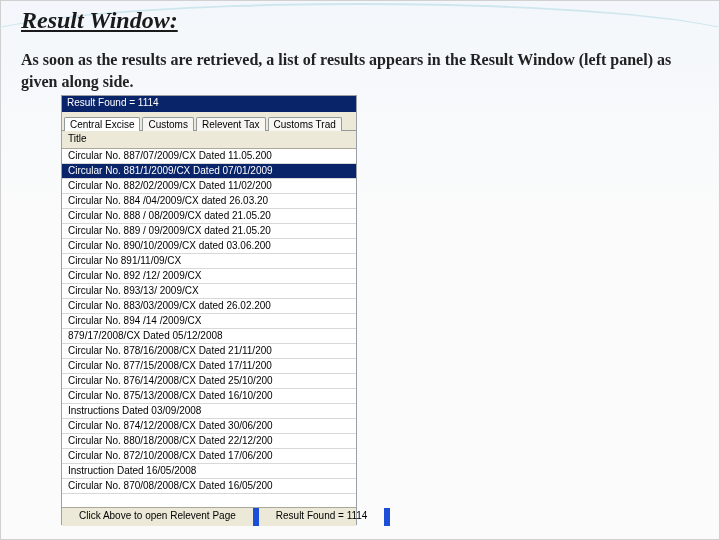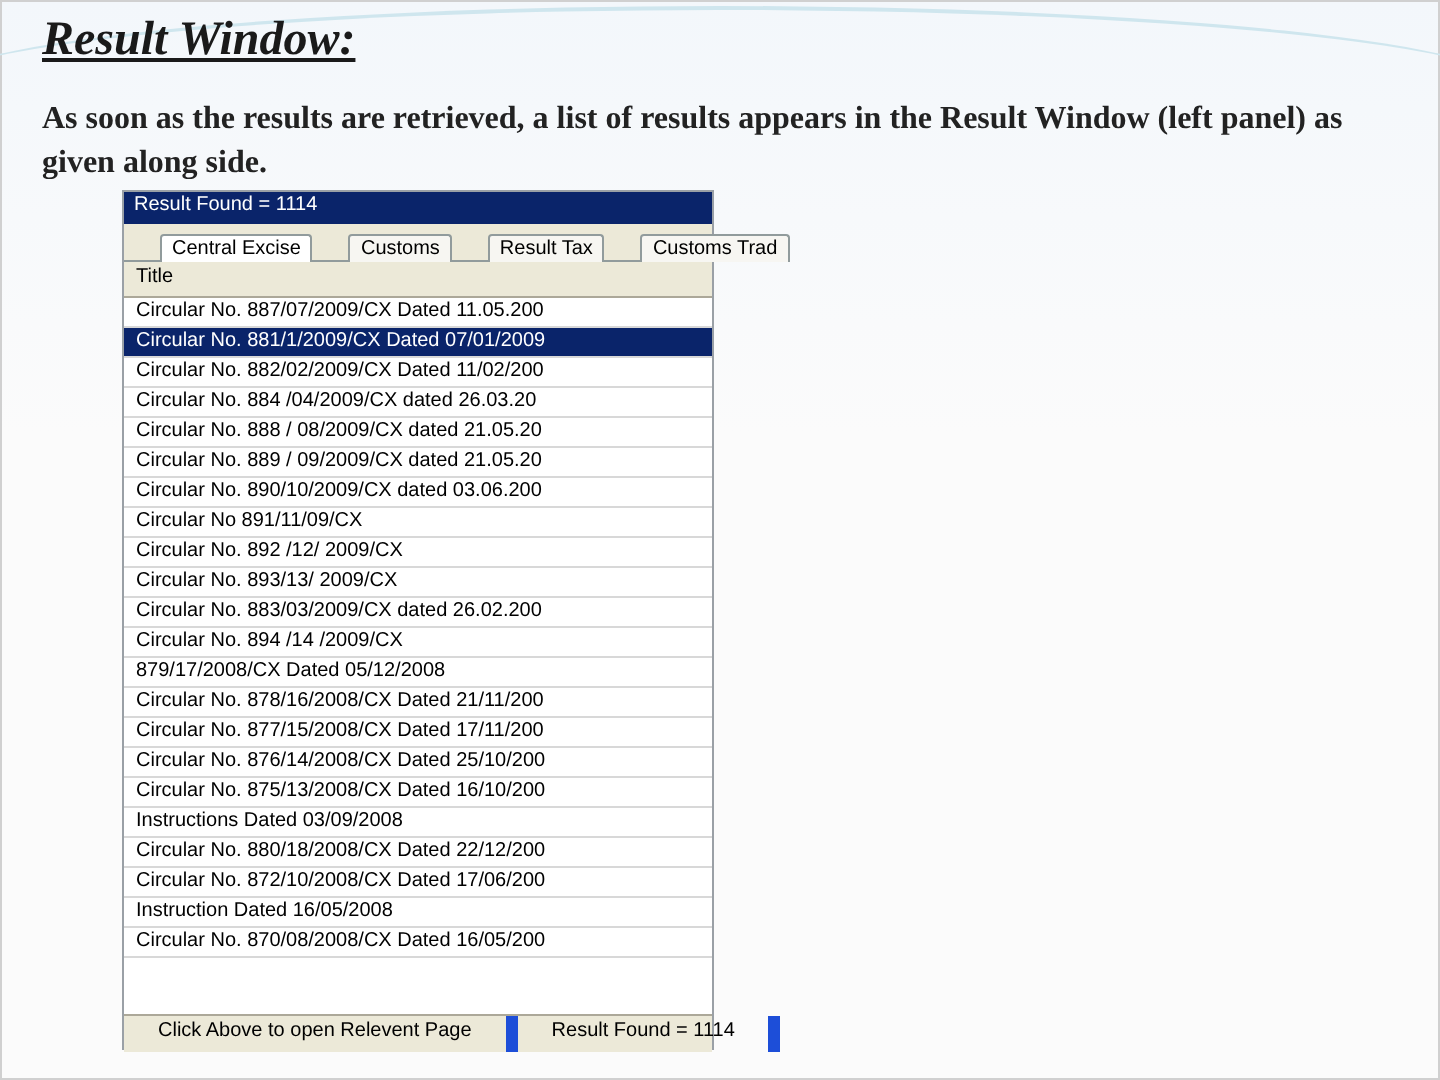--- a/index.html
+++ b/index.html
@@ -3,21 +3,21 @@
 <meta charset="utf-8">
 <style>
   html,body{margin:0;padding:0;width:720px;height:540px;background:#fdfdfd;font-family:Georgia,serif;color:#222;overflow:hidden}
   .slide{position:relative;width:720px;height:540px;background:linear-gradient(180deg,#f3f7fb 0%,#fbfbfb 40%,#fbfbfb 100%);border:1px solid #d0d0d0;box-sizing:border-box}
   .curve{position:absolute;top:2px;left:-40px;right:-40px;height:40px;border-top:2px solid #cfe6ee;border-radius:50%/100% 100% 0 0;pointer-events:none}
   .heading{position:absolute;top:6px;left:20px;font-style:italic;font-weight:700;font-size:24px;color:#1a1a1a;text-decoration:underline}
   .desc{position:absolute;top:48px;left:20px;right:20px;font-family:Georgia,serif;font-weight:700;font-size:16px;line-height:1.35}
   .panel{position:absolute;top:94px;left:60px;width:296px;height:430px;background:#f1f1ef;border:1px solid #9aa0a6;font-family:Tahoma,Arial,sans-serif;font-size:10px;color:#000;box-sizing:border-box}
   .panel-title{height:16px;background:#0a246a;color:#fff;font-size:10px;padding:1px 5px;box-sizing:border-box}
   .tabs{height:18px;background:#ece9d8;border-bottom:1px solid #919b9c;display:flex;align-items:flex-end;font-size:10px}
-  .tab{border:1px solid #919b9c;border-bottom:none;background:#f7f6f2;padding:1px 5px;margin-left:18px;margin-bottom:-1px;white-space:nowrap;border-radius:2px 2px 0 0}
+  .tab{border:1px solid #919b9c;border-bottom:none;background:#f7f6f2;padding:1px 5px;margin-left:2px;margin-bottom:-1px;white-space:nowrap;border-radius:2px 2px 0 0}
   .tab.active{background:#fff}
   .colhdr{height:18px;background:#ece9d8;border-bottom:1px solid #aca899;padding:2px 6px;font-size:10px;box-sizing:border-box}
   .list{height:calc(100% - 16px - 18px - 18px - 18px);overflow:hidden;background:#fff}
   .row{height:14px;line-height:14px;border-bottom:1px solid #d8d8d8;padding:0 6px;white-space:nowrap;overflow:hidden;font-size:10px}
   .row.sel{background:#0a246a;color:#fff}
   .status{height:18px;background:#ece9d8;border-top:1px solid #aca899;display:flex;font-size:10px}
   .status-cell{border-right:6px solid #1d4ed8;padding:2px 17px;white-space:nowrap}
 </style>
 </head>
 <body>
@@ -26,21 +26,21 @@
   <div class="curve"></div>
   <div class="heading">Result Window:</div>
   <div class="desc">As soon as the results are retrieved, a list of results appears in the Result Window (left panel) as given along side.</div>
 
   <div class="panel">
     <div class="panel-title">Result Found = 1114</div>
 
     <div class="tabs">
       <div class="tab active"><span>Central Excise</span></div>
       <div class="tab"><span>Customs</span></div>
-      <div class="tab"><span>Result Tax</span></div>
+      <div class="tab"><span>Relevent Tax</span></div>
       <div class="tab"><span>Customs Trad</span></div>
     </div>
 
     <div class="colhdr">Title</div>
 
     <div class="list" id="list">
         <div class="row">Circular  No. 887/07/2009/CX Dated 11.05.200</div>
         <div class="row sel">Circular No. 881/1/2009/CX Dated 07/01/2009</div>
         <div class="row">Circular No. 882/02/2009/CX Dated 11/02/200</div>
         <div class="row">Circular No. 884 /04/2009/CX dated 26.03.20</div>
@@ -51,20 +51,21 @@
         <div class="row">Circular No. 892 /12/ 2009/CX</div>
         <div class="row">Circular No. 893/13/ 2009/CX</div>
         <div class="row">Circular No. 883/03/2009/CX dated 26.02.200</div>
         <div class="row">Circular No. 894 /14 /2009/CX</div>
         <div class="row">879/17/2008/CX Dated 05/12/2008</div>
         <div class="row">Circular No. 878/16/2008/CX Dated 21/11/200</div>
         <div class="row">Circular No. 877/15/2008/CX Dated 17/11/200</div>
         <div class="row">Circular No. 876/14/2008/CX Dated 25/10/200</div>
         <div class="row">Circular No. 875/13/2008/CX Dated 16/10/200</div>
         <div class="row">Instructions Dated 03/09/2008</div>
+        <div class="row">Circular No. 874/12/2008/CX Dated 30/06/200</div>
         <div class="row">Circular No. 880/18/2008/CX Dated 22/12/200</div>
         <div class="row">Circular No. 872/10/2008/CX Dated 17/06/200</div>
         <div class="row">Instruction Dated 16/05/2008</div>
         <div class="row">Circular No. 870/08/2008/CX Dated 16/05/200</div>
       </div>
 
     <div class="status">
       <div class="status-cell" style="flex:1">Click Above to open Relevent Page</div>
       <div class="status-cell">Result Found = 1114</div>
     </div>

